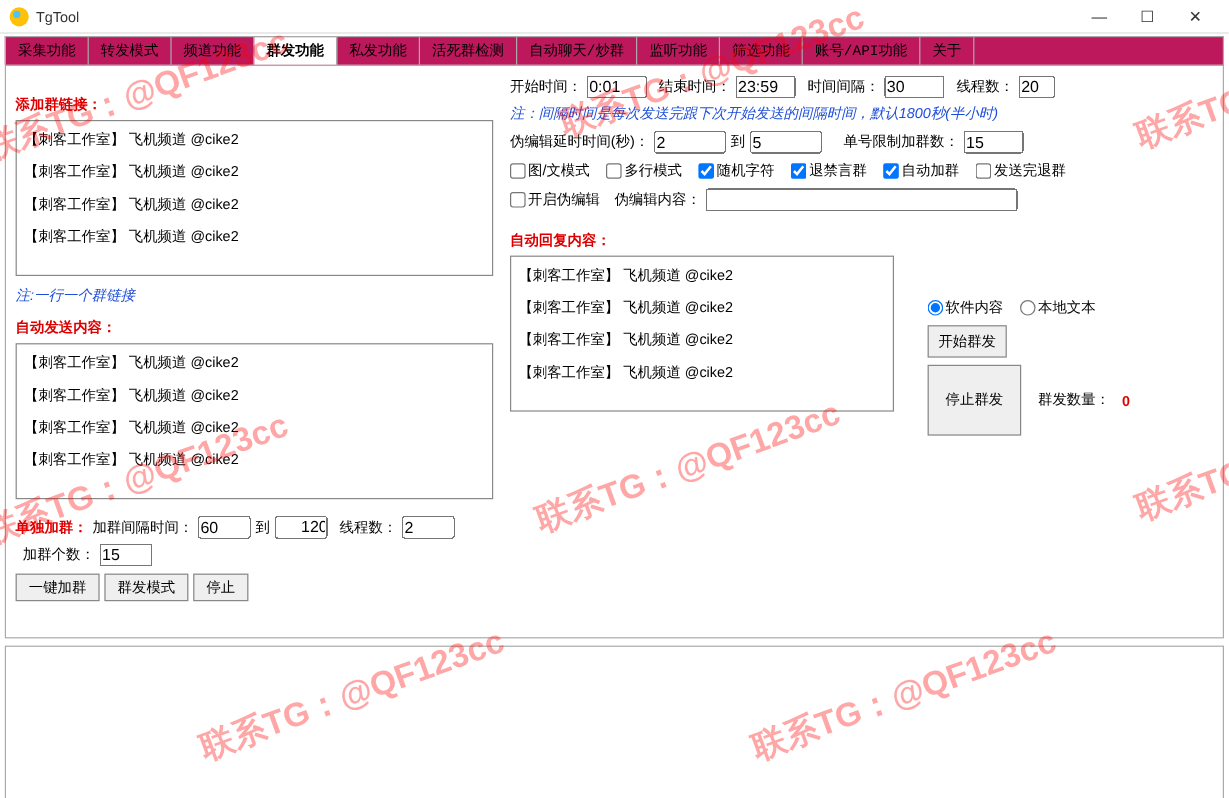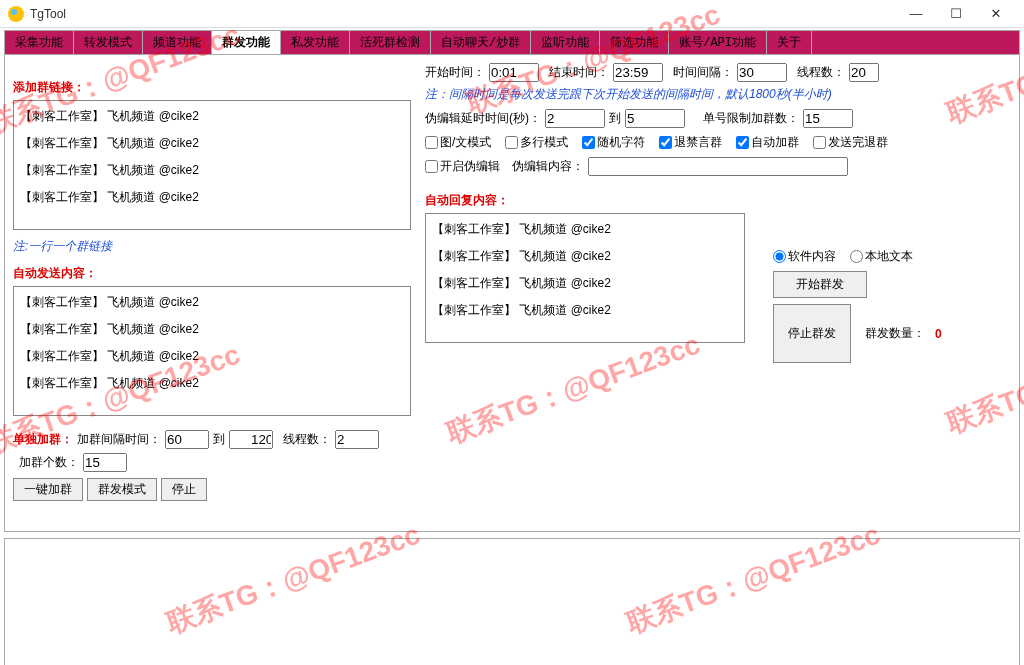--- a/index.html
+++ b/index.html
@@ -168,21 +168,21 @@
           <label class="cb">
               <input type="radio" name="src" checked="" style="">
               <span>软件内容</span>
             </label>
           <label class="cb">
               <input type="radio" name="src" style="">
               <span>本地文本</span>
             </label>
         </div>
         <div class="row">
-            <button class="btn" style="padding:4px 22px">开始群发</button>
+            <button class="btn" style="padding:4px 8px">开始群发</button>
           </div>
         <div class="row" style="margin-top:6px;">
           <button class="btn" style="padding:20px 14px">停止群发</button>
           <span style="margin-left:10px;">群发数量：</span>
           <span class="label-red" style="margin-left:6px;">0</span>
         </div>
       </div>
     </div>
   </div>
 </div>

